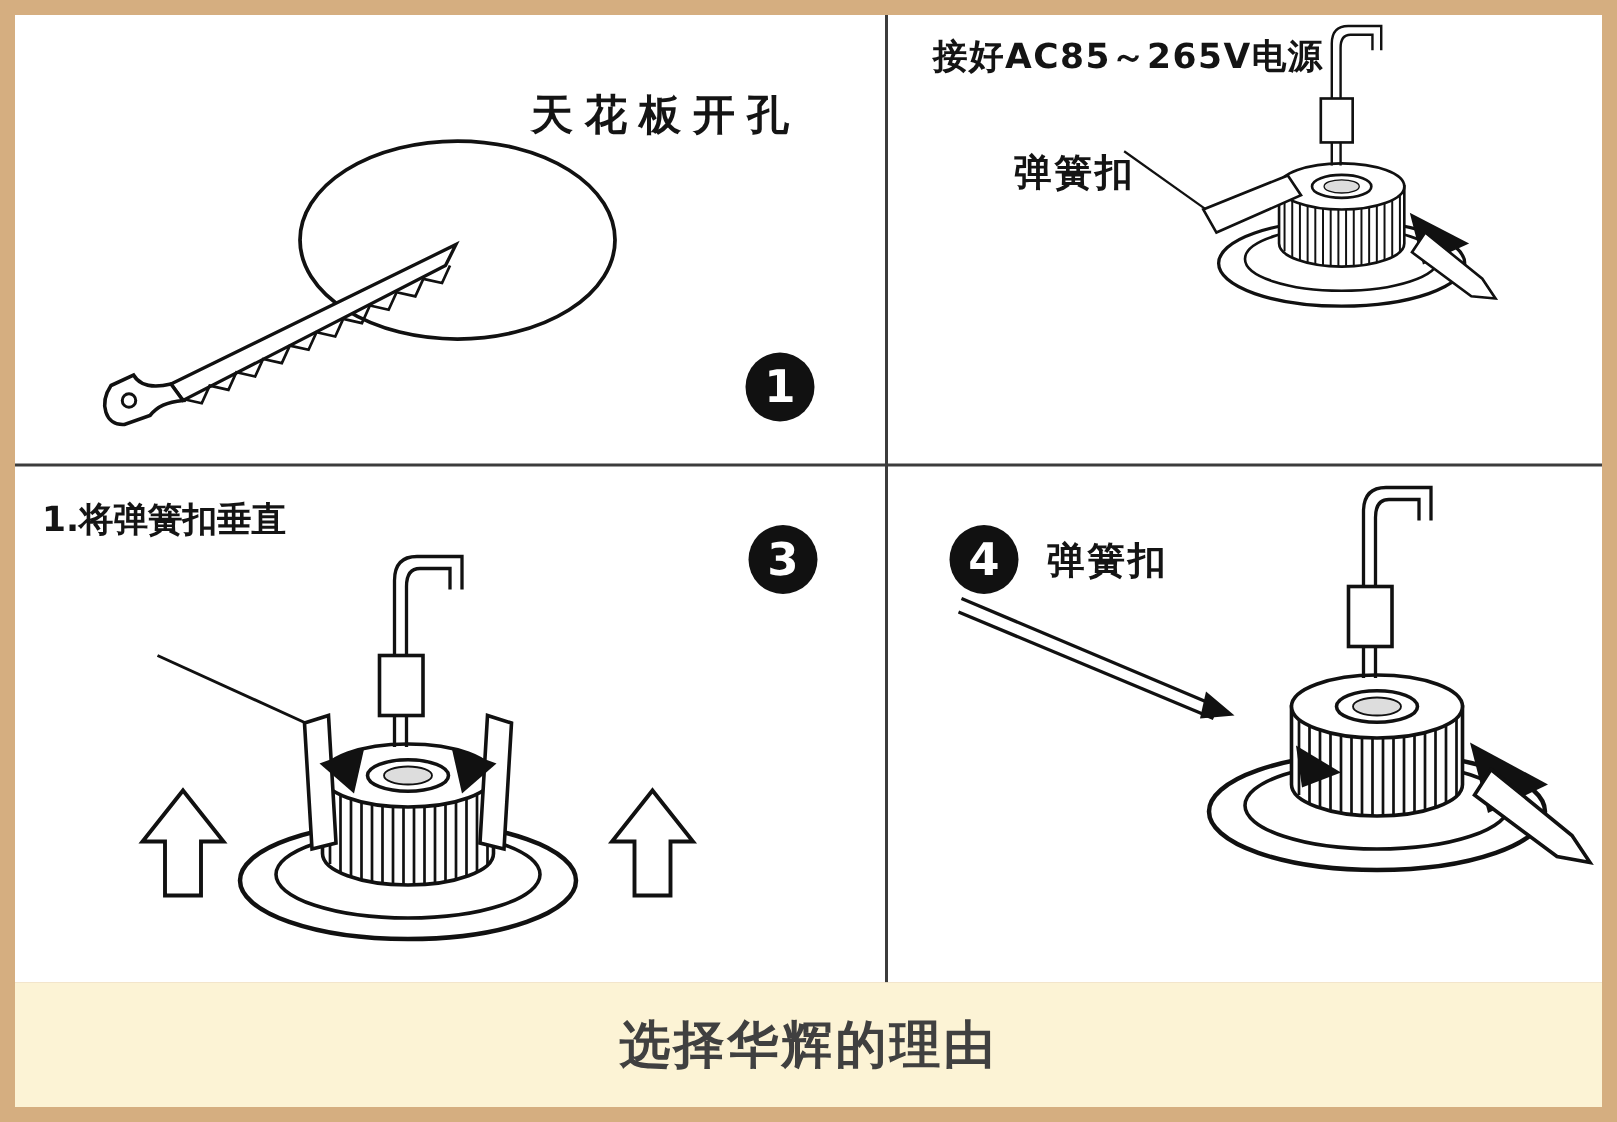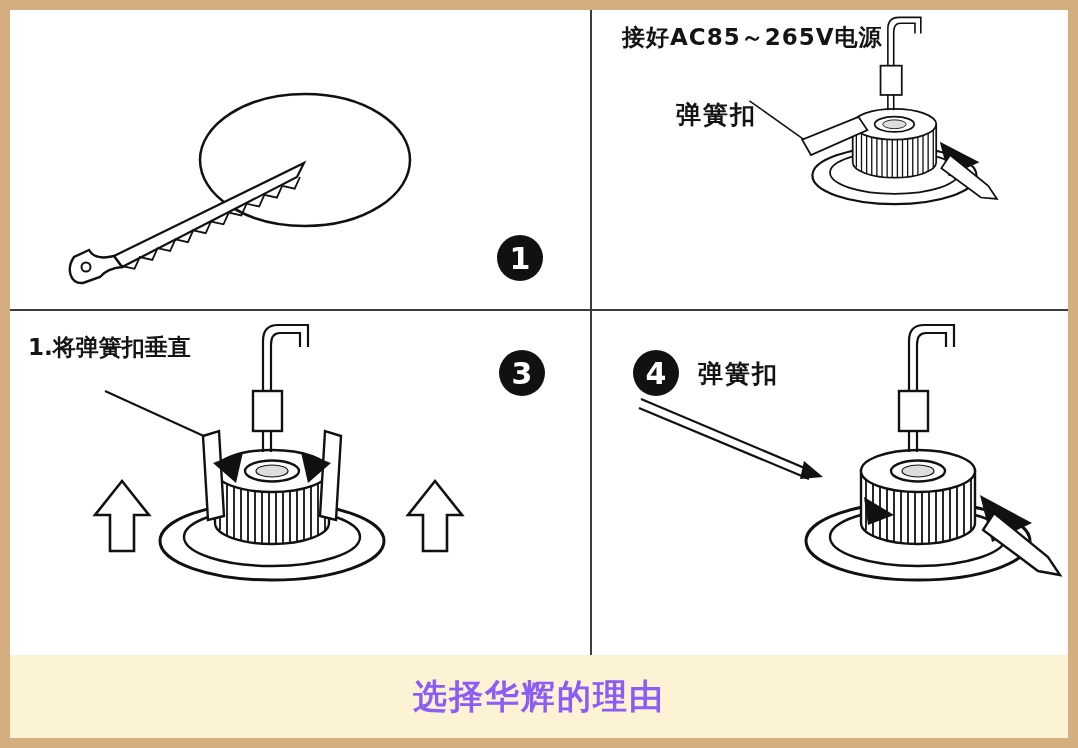--- a/index.html
+++ b/index.html
@@ -18,21 +18,21 @@
     width:1058px; height:645px;
     background:#ffffff;
     overflow:hidden;
   }
   .divider-v { position:absolute; left:580px; top:0; width:2px; height:645px; background:#3c3c3c; }
   .divider-h { position:absolute; left:0; top:299px; width:1058px; height:2px; background:#3c3c3c; }
 
   .panel { position:absolute; overflow:hidden; }
   .panel-1 { left:0;   top:0;    width:580px; height:299px; }
   .panel-2 { left:582px; top:0;  width:476px; height:219px; }
-  .panel-3 { left:0;   top:301px; width:580px; height:344px; }
+  .panel-3 { left:0;   top:301px; width:580px; height:436px; }
   .panel-4 { left:582px; top:301px; width:476px; height:344px; }
 
   .art { position:absolute; left:0; top:0; width:100%; height:100%; }
 
   .lbl { position:absolute; color:#141414; white-space:nowrap; }
   .p1-title  { left:344px; top:48px;  font-size:28px; font-weight:600; letter-spacing:8px; }
   .p2-power  { left:30px;  top:12px;  font-size:23px; font-weight:700; letter-spacing:1px; }
   .p2-spring { left:84px;  top:88px;  font-size:25px; font-weight:700; letter-spacing:2px; }
   .p3-steps  { left:18px;  top:20px;  font-size:23px; font-weight:700; line-height:32px; }
   .p4-spring { left:106px; top:46px;  font-size:25px; font-weight:700; letter-spacing:2px; }
@@ -51,21 +51,21 @@
   .badge-3 { left:489px; top:39px;  }
   .badge-4 { left:41px;  top:39px;  }
 
   .caption-bar {
     position:relative;
     width:1058px; height:83px;
     background:#fcf3d5;
     display:flex; align-items:center; justify-content:center;
   }
   .caption-text {
-    color:#8b5cf6;
+    color:#404040;
     font-size:34px;
     font-weight:700;
     letter-spacing:2px;
     white-space:nowrap;
   }
 </style>
 </head>
 <body>
 
 <svg width="0" height="0" style="position:absolute" aria-hidden="true">
@@ -114,20 +114,21 @@
     <section class="panel panel-1">
       <svg class="art" viewBox="0 0 580 299" xmlns="http://www.w3.org/2000/svg">
         <ellipse cx="295" cy="150" rx="105" ry="66" fill="none" stroke="#111" stroke-width="2.5"></ellipse>
         <g>
           <path d="M104,246 L294,153 L287,167 L112,257 Z" fill="#fff" stroke="#111" stroke-width="2.2"></path>
           <path d="M112,256 L124.5,258.8 129.8,247.1 142.3,249.9 147.6,238.2 160.1,241 165.4,229.3 177.9,232.1 183.2,220.4 195.7,223.2 201,211.5 213.5,214.3 218.8,202.6 231.3,205.4 236.6,193.7 249.1,196.5 254.4,184.8 266.9,187.6 272.2,175.9 284.7,178.7 290,167" fill="none" stroke="#111" stroke-width="1.8"></path>
           <path d="M104,246 C92,249 83,247 79,240 L64,247 C56,259 60,274 73,273 L90,267 C95,261 101,258 112,257 Z" fill="#fff" stroke="#111" stroke-width="2.4"></path>
           <circle cx="76" cy="257" r="4.5" fill="#fff" stroke="#111" stroke-width="2"></circle>
         </g>
       </svg>
+      <div class="lbl p1-title">天花板开孔</div>
       <div class="badge badge-1">1</div>
     </section>
 
     <section class="panel panel-2">
       <svg class="art" viewBox="0 0 476 299" xmlns="http://www.w3.org/2000/svg">
         <use href="#downlight-sym" xlink:href="#downlight-sym" transform="translate(166,-4)"></use>
         <line x1="128" y1="124" x2="204" y2="178" stroke="#111" stroke-width="2"></line>
         <polygon points="277,146 289,164 212,198 200,177" fill="#fff" stroke="#111" stroke-width="2.4"></polygon>
         <polygon points="388,180 442,208 400,227" fill="#111"></polygon>
         <polygon points="402,198 454,240 466,258 444,256 390,216" fill="#fff" stroke="#111" stroke-width="2.4"></polygon>

